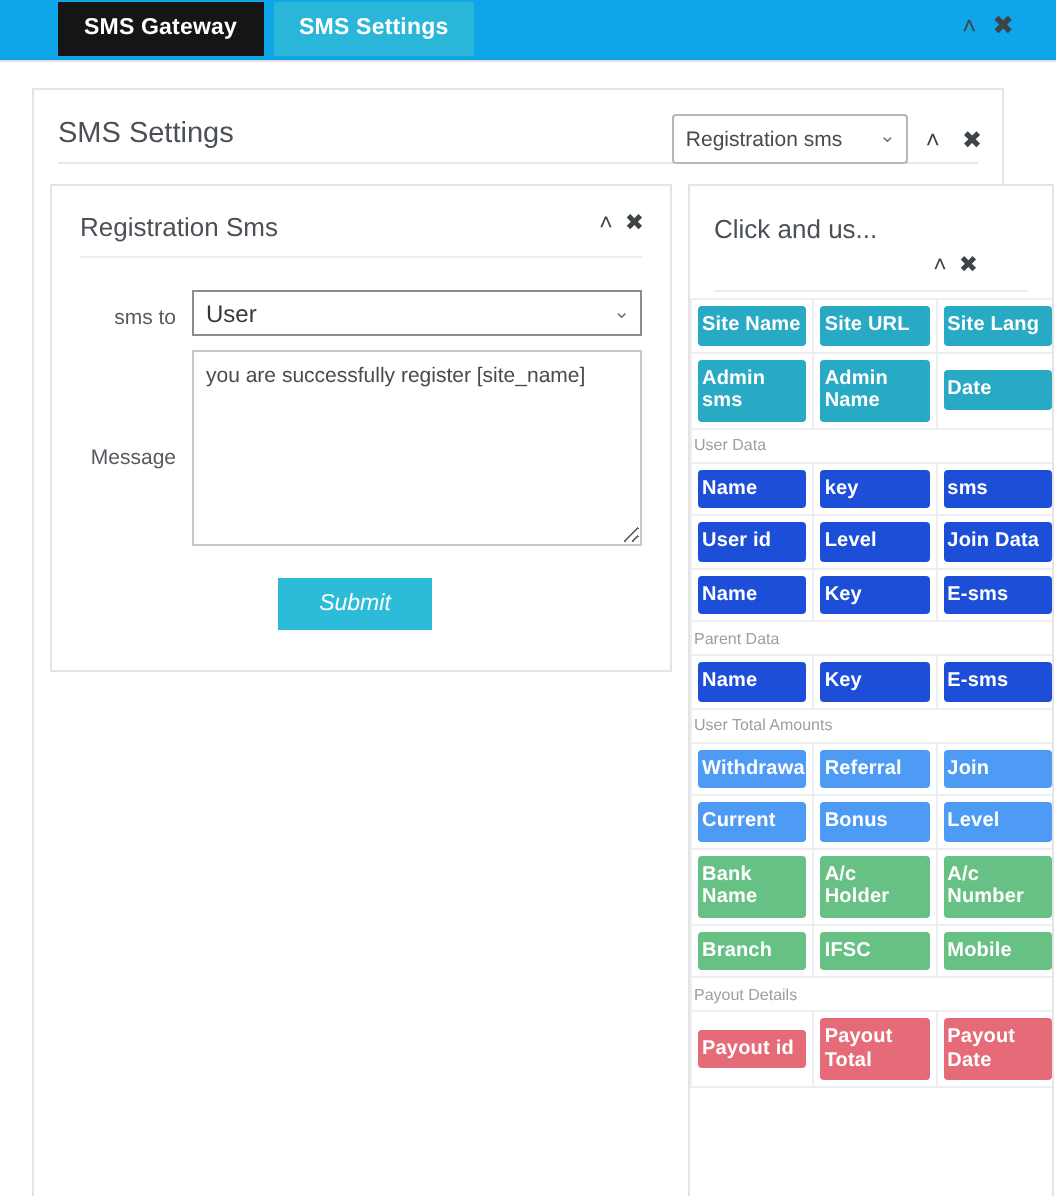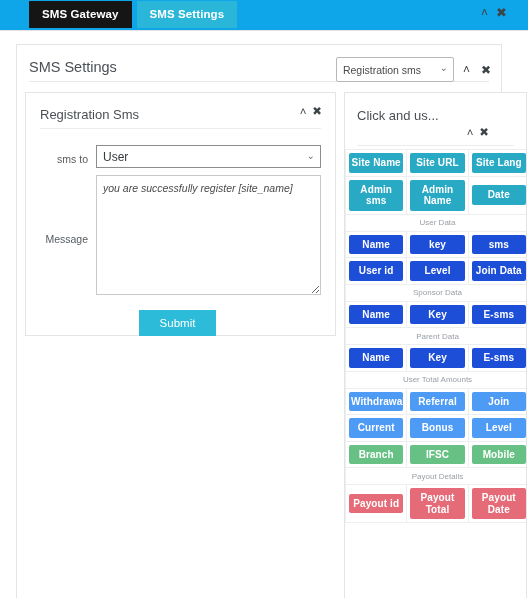--- a/index.html
+++ b/index.html
@@ -145,39 +145,39 @@
     border: 1px solid #8d8d8d;
     background: #fff;
     font-size: 12px;
     color: #33393d;
     padding: 0 20px 0 6px;
     font-family: "Liberation Sans", sans-serif;
     cursor: pointer;
   }
   textarea.msg {
     width: 100%;
-    height: 120px;
+    height: 98px;
     border: 1px solid #c9c9c9;
     font-size: 10.5px;
     color: #4a4a4a;
     padding: 5px 6px;
     resize: vertical;
     font-family: "Liberation Sans", sans-serif;
     line-height: 1.4;
-    font-style: italic;
   }
   .submit-row { text-align: center; margin-top: 11px; padding-right: 6px; }
   .submit-btn {
     background: #2cbbd8;
     border: none;
     color: #fff;
     font-size: 11.5px;
     padding: 7px 21px;
     cursor: pointer;
     font-family: "Liberation Sans", sans-serif;
+    font-style: italic;
   }
 
   
   .right-card {
     width: 183px;
     flex: none;
     overflow: hidden;
     height: 520px;
   }
   .right-head {
@@ -195,21 +195,20 @@
 
   table.tagtable {
     width: 185px;
     border-collapse: collapse;
     table-layout: fixed;
     margin-top: 3px;
   }
   table.tagtable td {
     border: 1px solid #eceef0;
     padding: 3px 3px;
-    text-align: center;
     vertical-align: middle;
     height: 24px;
   }
   .sep-td {
     font-size: 8px;
     color: #9aa0a6;
     height: 17px !important;
     padding: 1px !important;
   }
   .tag {
@@ -341,23 +340,20 @@
                 <span class="tag t-amber">User id</span>
               </td>
               <td>
                 <span class="tag t-amber">Level</span>
               </td>
               <td>
                 <span class="tag t-amber">Join Data</span>
               </td>
             </tr>
             <tr>
-              <td class="sep-td" colspan="3">Sponsor Data</td>
-            </tr>
-            <tr>
               <td>
                 <span class="tag t-amber">Name</span>
               </td>
               <td>
                 <span class="tag t-amber">Key</span>
               </td>
               <td>
                 <span class="tag t-amber">E-sms</span>
               </td>
             </tr>
@@ -391,20 +387,31 @@
             </tr>
             <tr>
               <td>
                 <span class="tag t-blue">Current</span>
               </td>
               <td>
                 <span class="tag t-blue">Bonus</span>
               </td>
               <td>
                 <span class="tag t-blue">Level</span>
+              </td>
+            </tr>
+            <tr>
+              <td>
+                <span class="tag t-green">Bank Name</span>
+              </td>
+              <td>
+                <span class="tag t-green">A/c Holder</span>
+              </td>
+              <td>
+                <span class="tag t-green">A/c Number</span>
               </td>
             </tr>
             <tr>
               <td>
                 <span class="tag t-green">Branch</span>
               </td>
               <td>
                 <span class="tag t-green">IFSC</span>
               </td>
               <td>

